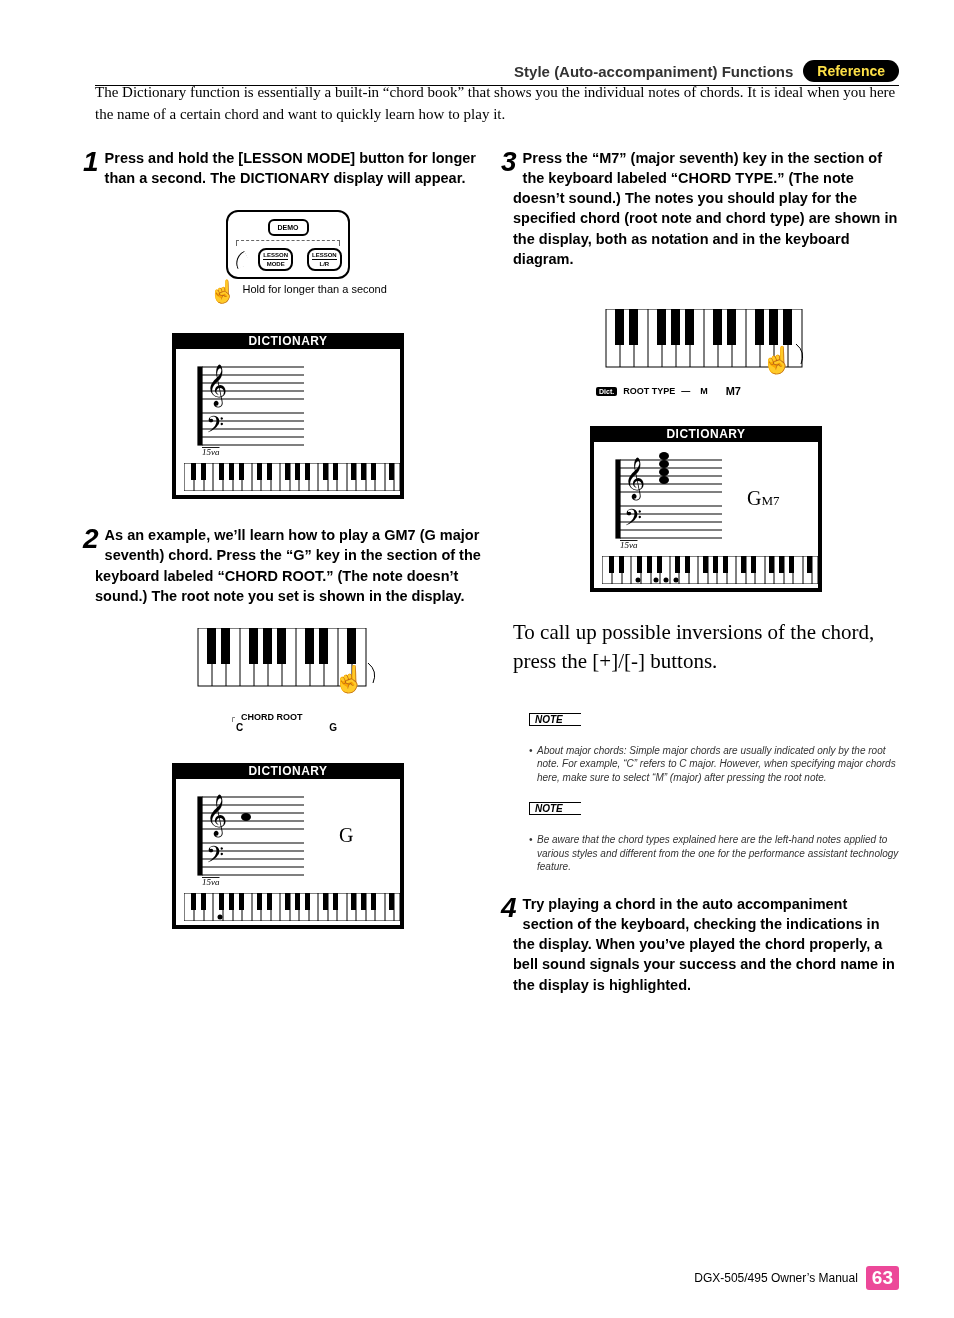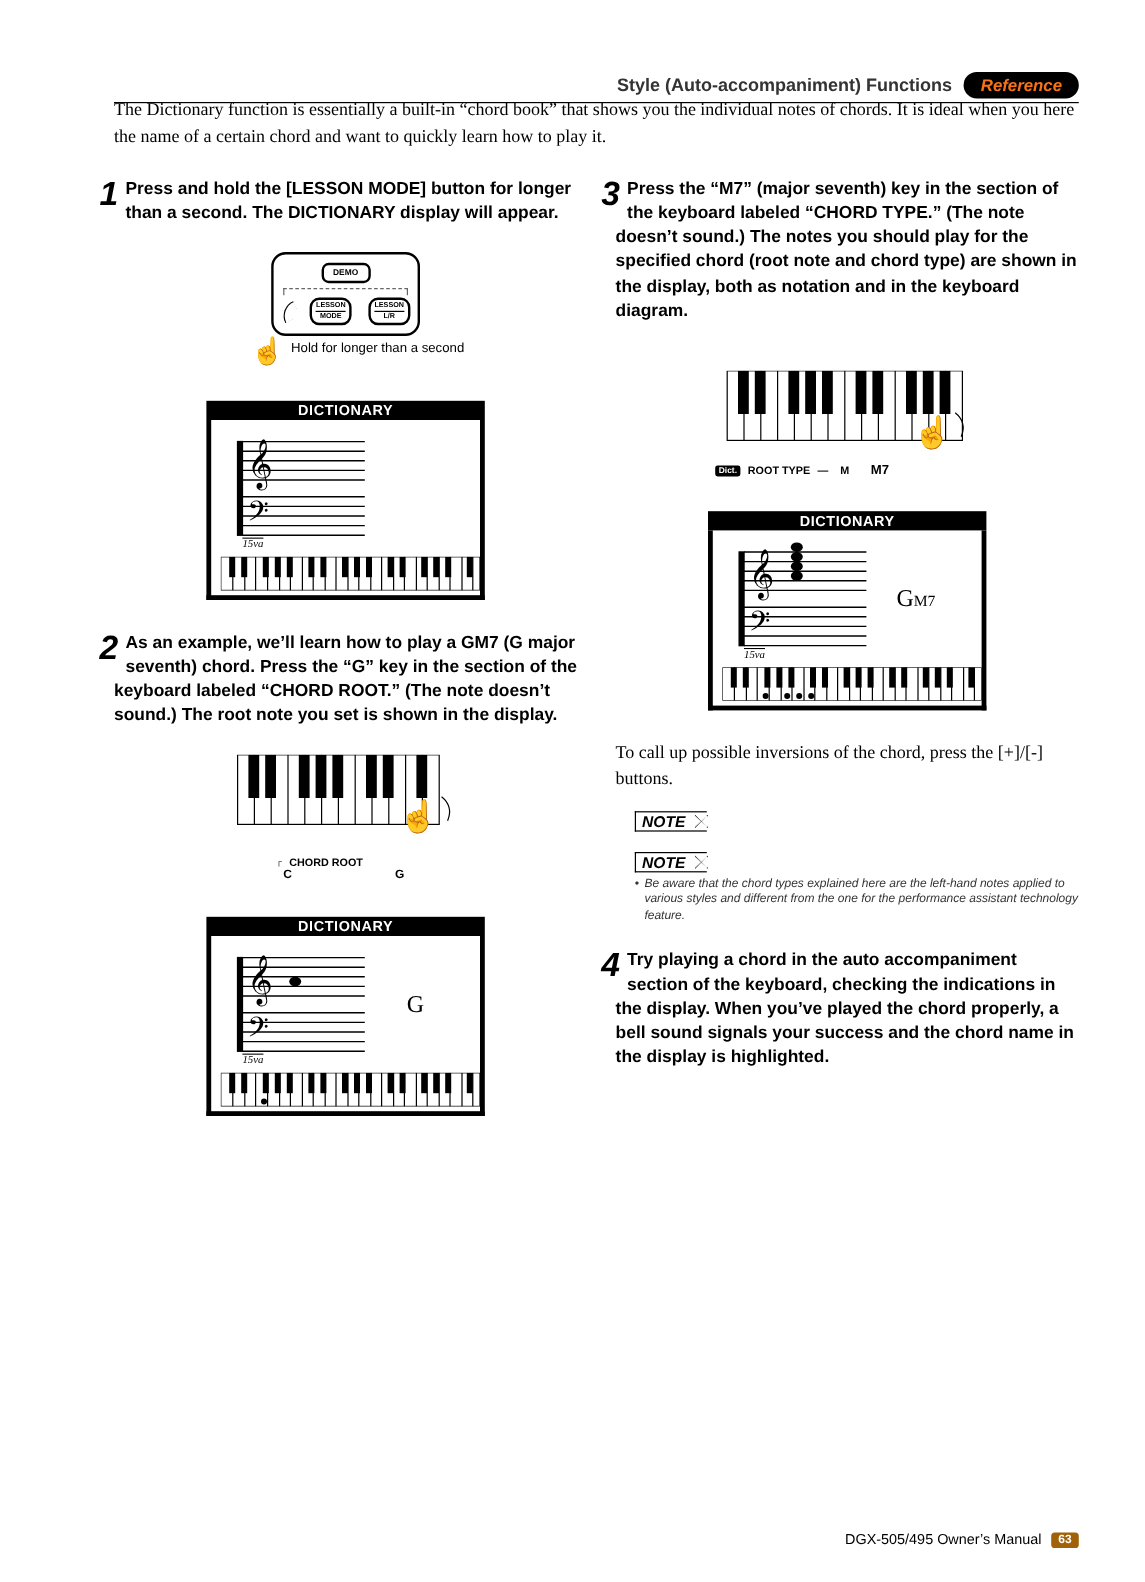--- a/index.html
+++ b/index.html
@@ -23,24 +23,23 @@
     gap: 10px;
     font-family: Arial, Helvetica, sans-serif;
   }
   .header-section {
     font-size: 15px;
     font-weight: bold;
     color: #333;
   }
   .ref-badge {
     background: #000;
-    color: #f97316;
-    font-family: Arial, Helvetica, sans-serif;
-    font-weight: bold;
-    font-style: italic;
+    color: #fde047;
+    font-family: Arial, Helvetica, sans-serif;
+    font-weight: bold;
     font-size: 14px;
     padding: 3px 14px;
     border-radius: 12px;
   }
   .header-rule {
     position: absolute;
     top: 85px;
     left: 95px;
     right: 55px;
     border-top: 1px solid #000;
@@ -83,39 +82,39 @@
     font-weight: bold;
     font-size: 14.5px;
     line-height: 1.4;
   }
   .step::after { content: ""; display: table; clear: both; }
   .figure {
     margin: 14px auto 26px auto;
     text-align: center;
   }
   .body-text {
-    font-size: 15px;
+    font-size: 21px;
     line-height: 1.4;
-    margin-bottom: 16px;
+    margin-bottom: 32px;
   }
   .note-box {
     font-family: Arial, Helvetica, sans-serif;
     margin-bottom: 14px;
     padding-left: 16px;
   }
   .note-label {
     display: inline-block;
     border: 1px solid #000;
     border-right: none;
-    font-size: 13px;
+    font-size: 10px;
     font-style: italic;
     font-weight: bold;
     padding: 0 18px 0 5px;
     position: relative;
-    margin-bottom: 3px;
+    margin-bottom: 18px;
     background: #fff;
   }
   .note-label::after {
     content: "";
     position: absolute;
     right: -1px;
     top: -1px;
     bottom: -1px;
     width: 10px;
     background: linear-gradient(135deg, transparent 49%, #000 50%, #000 51%, transparent 52%),
@@ -223,24 +222,24 @@
     position: absolute;
     bottom: 28px;
     right: 55px;
     font-family: Arial, Helvetica, sans-serif;
     font-size: 12px;
     display: flex;
     align-items: center;
     gap: 8px;
   }
   .page-badge {
-    background: #a16207;
+    background: #ec4899;
     color: #fff;
     font-weight: bold;
-    font-size: 10px;
+    font-size: 19px;
     border-radius: 3px;
     padding: 1px 6px;
   }
 </style>
 </head>
 <body>
 
 <div class="page">
 
   <div class="header-rule"></div>
@@ -606,20 +605,23 @@
                 <circle cx="74" cy="24" r="2.5" fill="#000"></circle>
             </svg>
           </div>
         </div>
       </div>
 
       <p class="body-text">To call up possible inversions of the chord, press the [+]/[-] buttons.</p>
 
       <div class="note-box">
         <span class="note-label">NOTE</span>
+        <ul class="note-content">
+            <li>About major chords: Simple major chords are usually indicated only by the root note. For example, “C” refers to C major. However, when specifying major chords here, make sure to select “M” (major) after pressing the root note.</li>
+          </ul>
       </div>
 
       <div class="note-box">
         <span class="note-label">NOTE</span>
         <ul class="note-content">
             <li>Be aware that the chord types explained here are the left-hand notes applied to various styles and different from the one for the performance assistant technology feature.</li>
           </ul>
       </div>
 
       <div class="step" style="margin-top:20px;">

